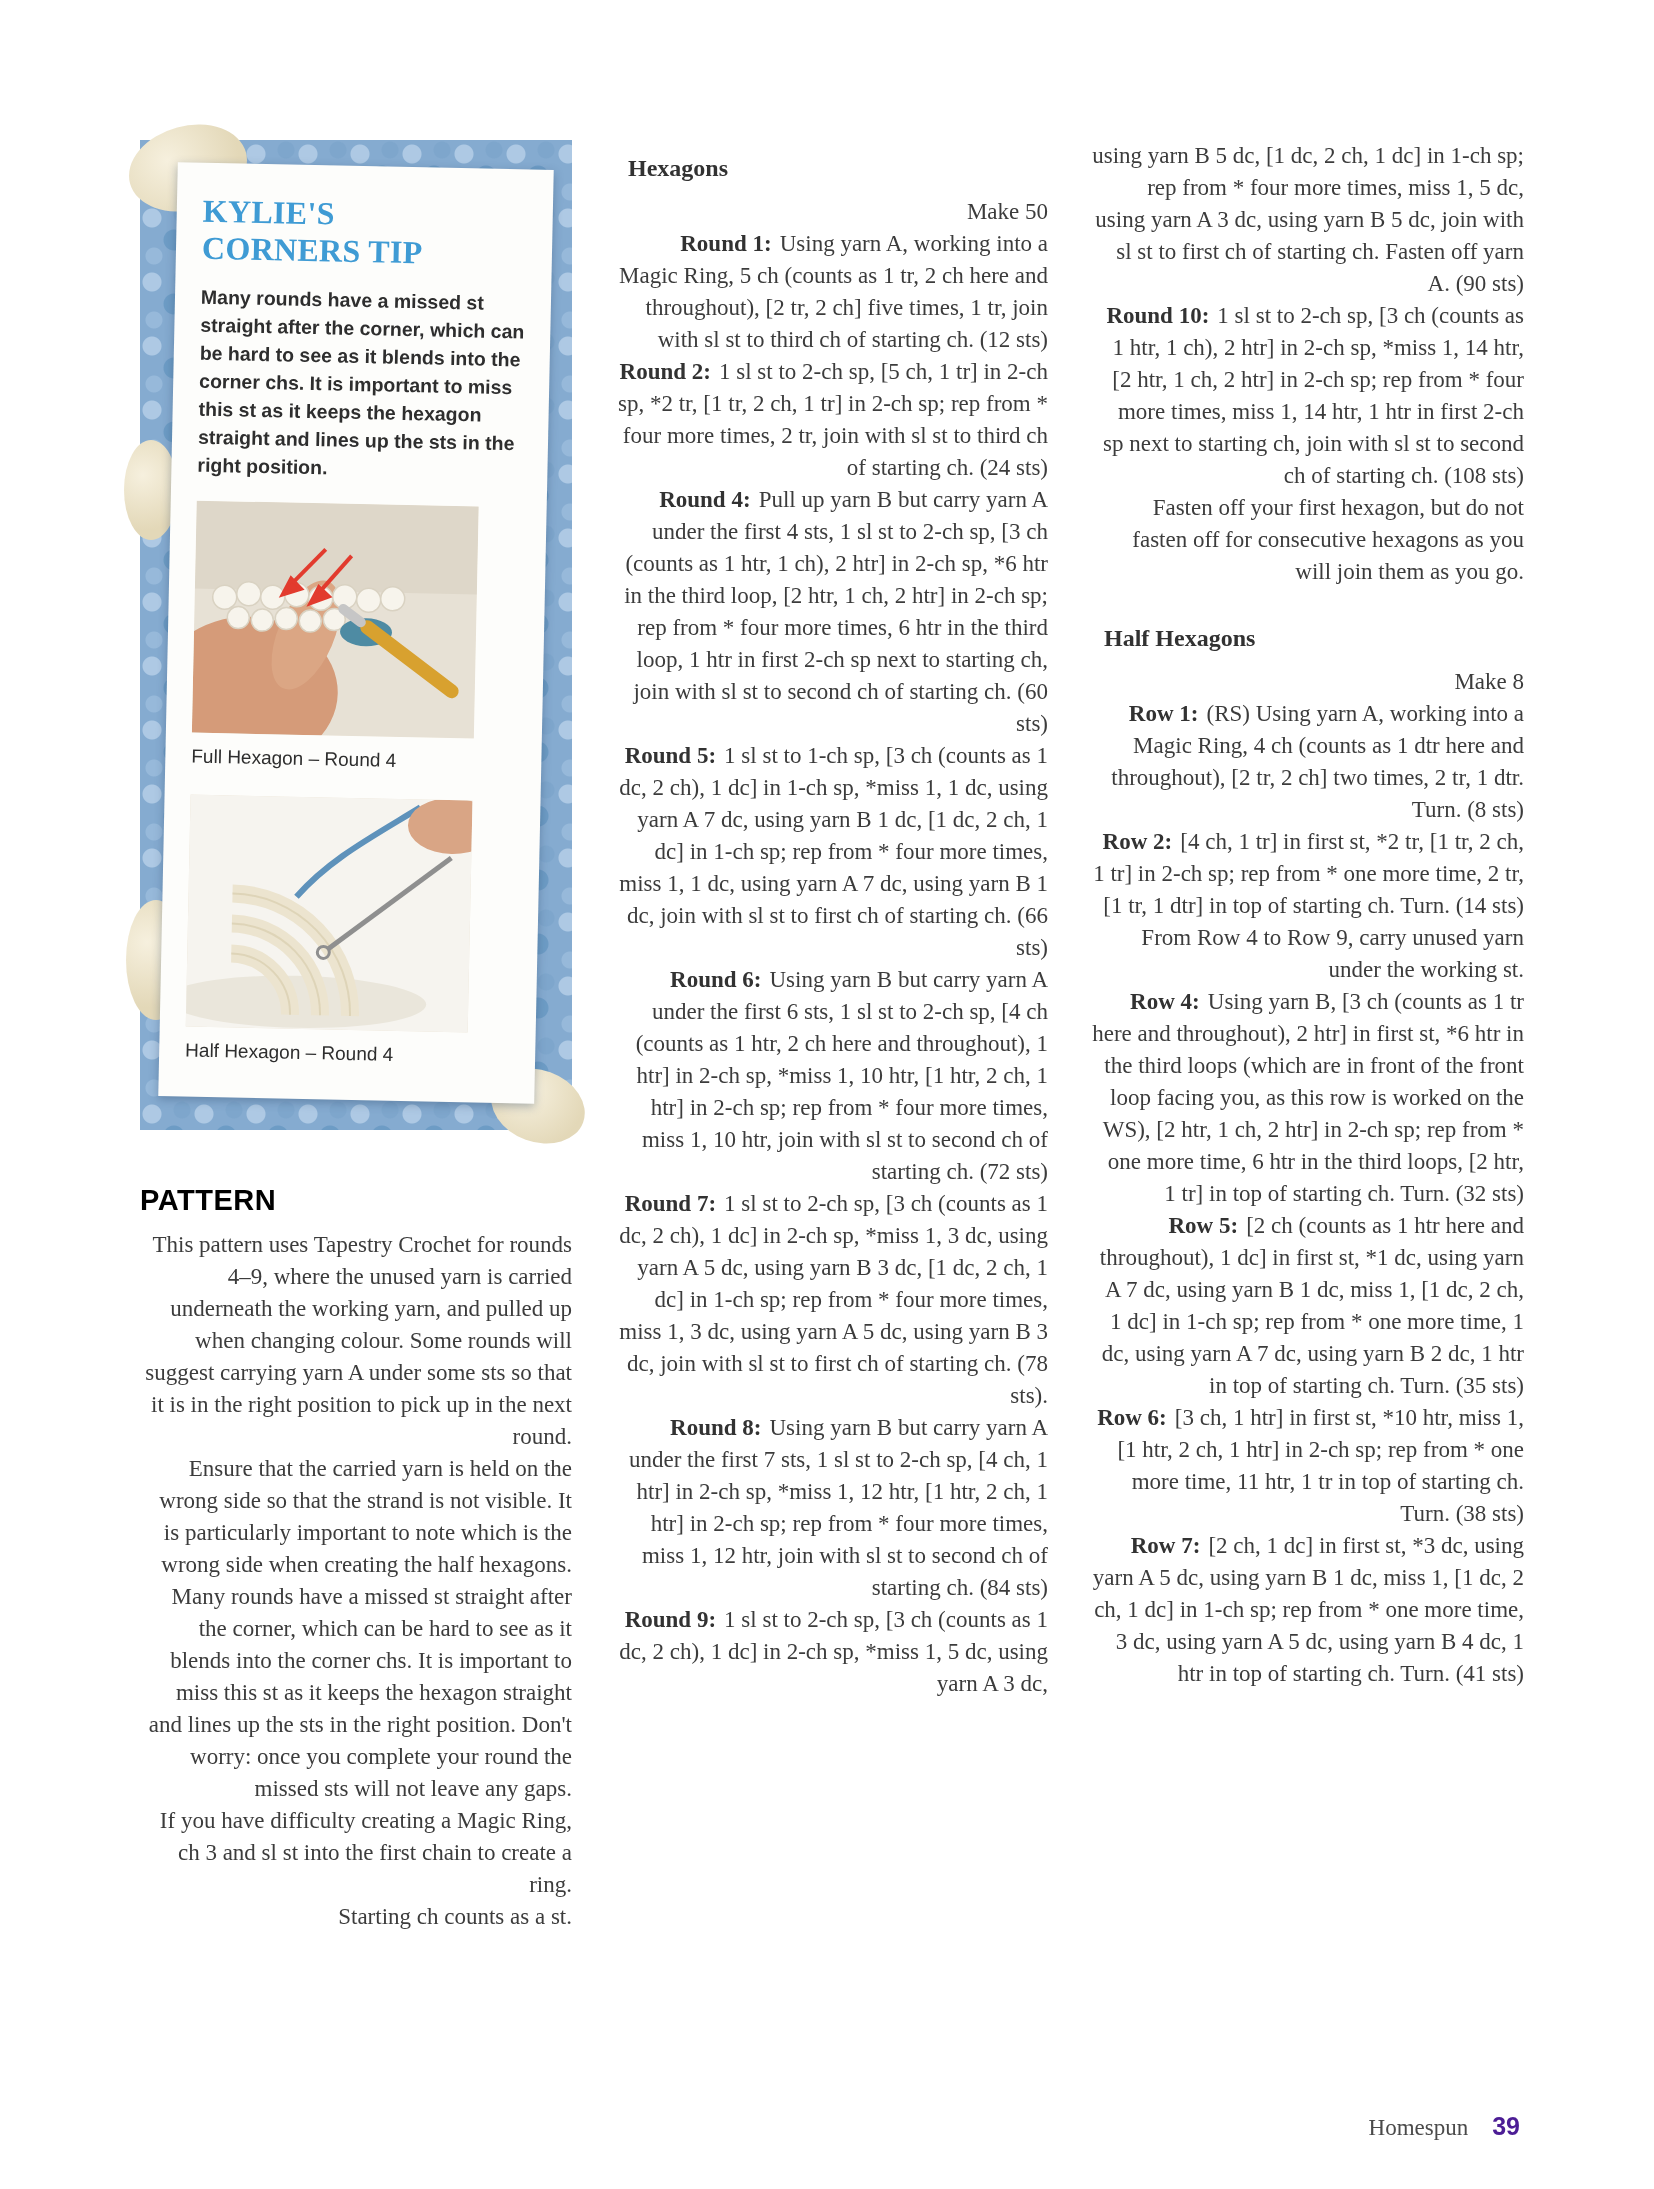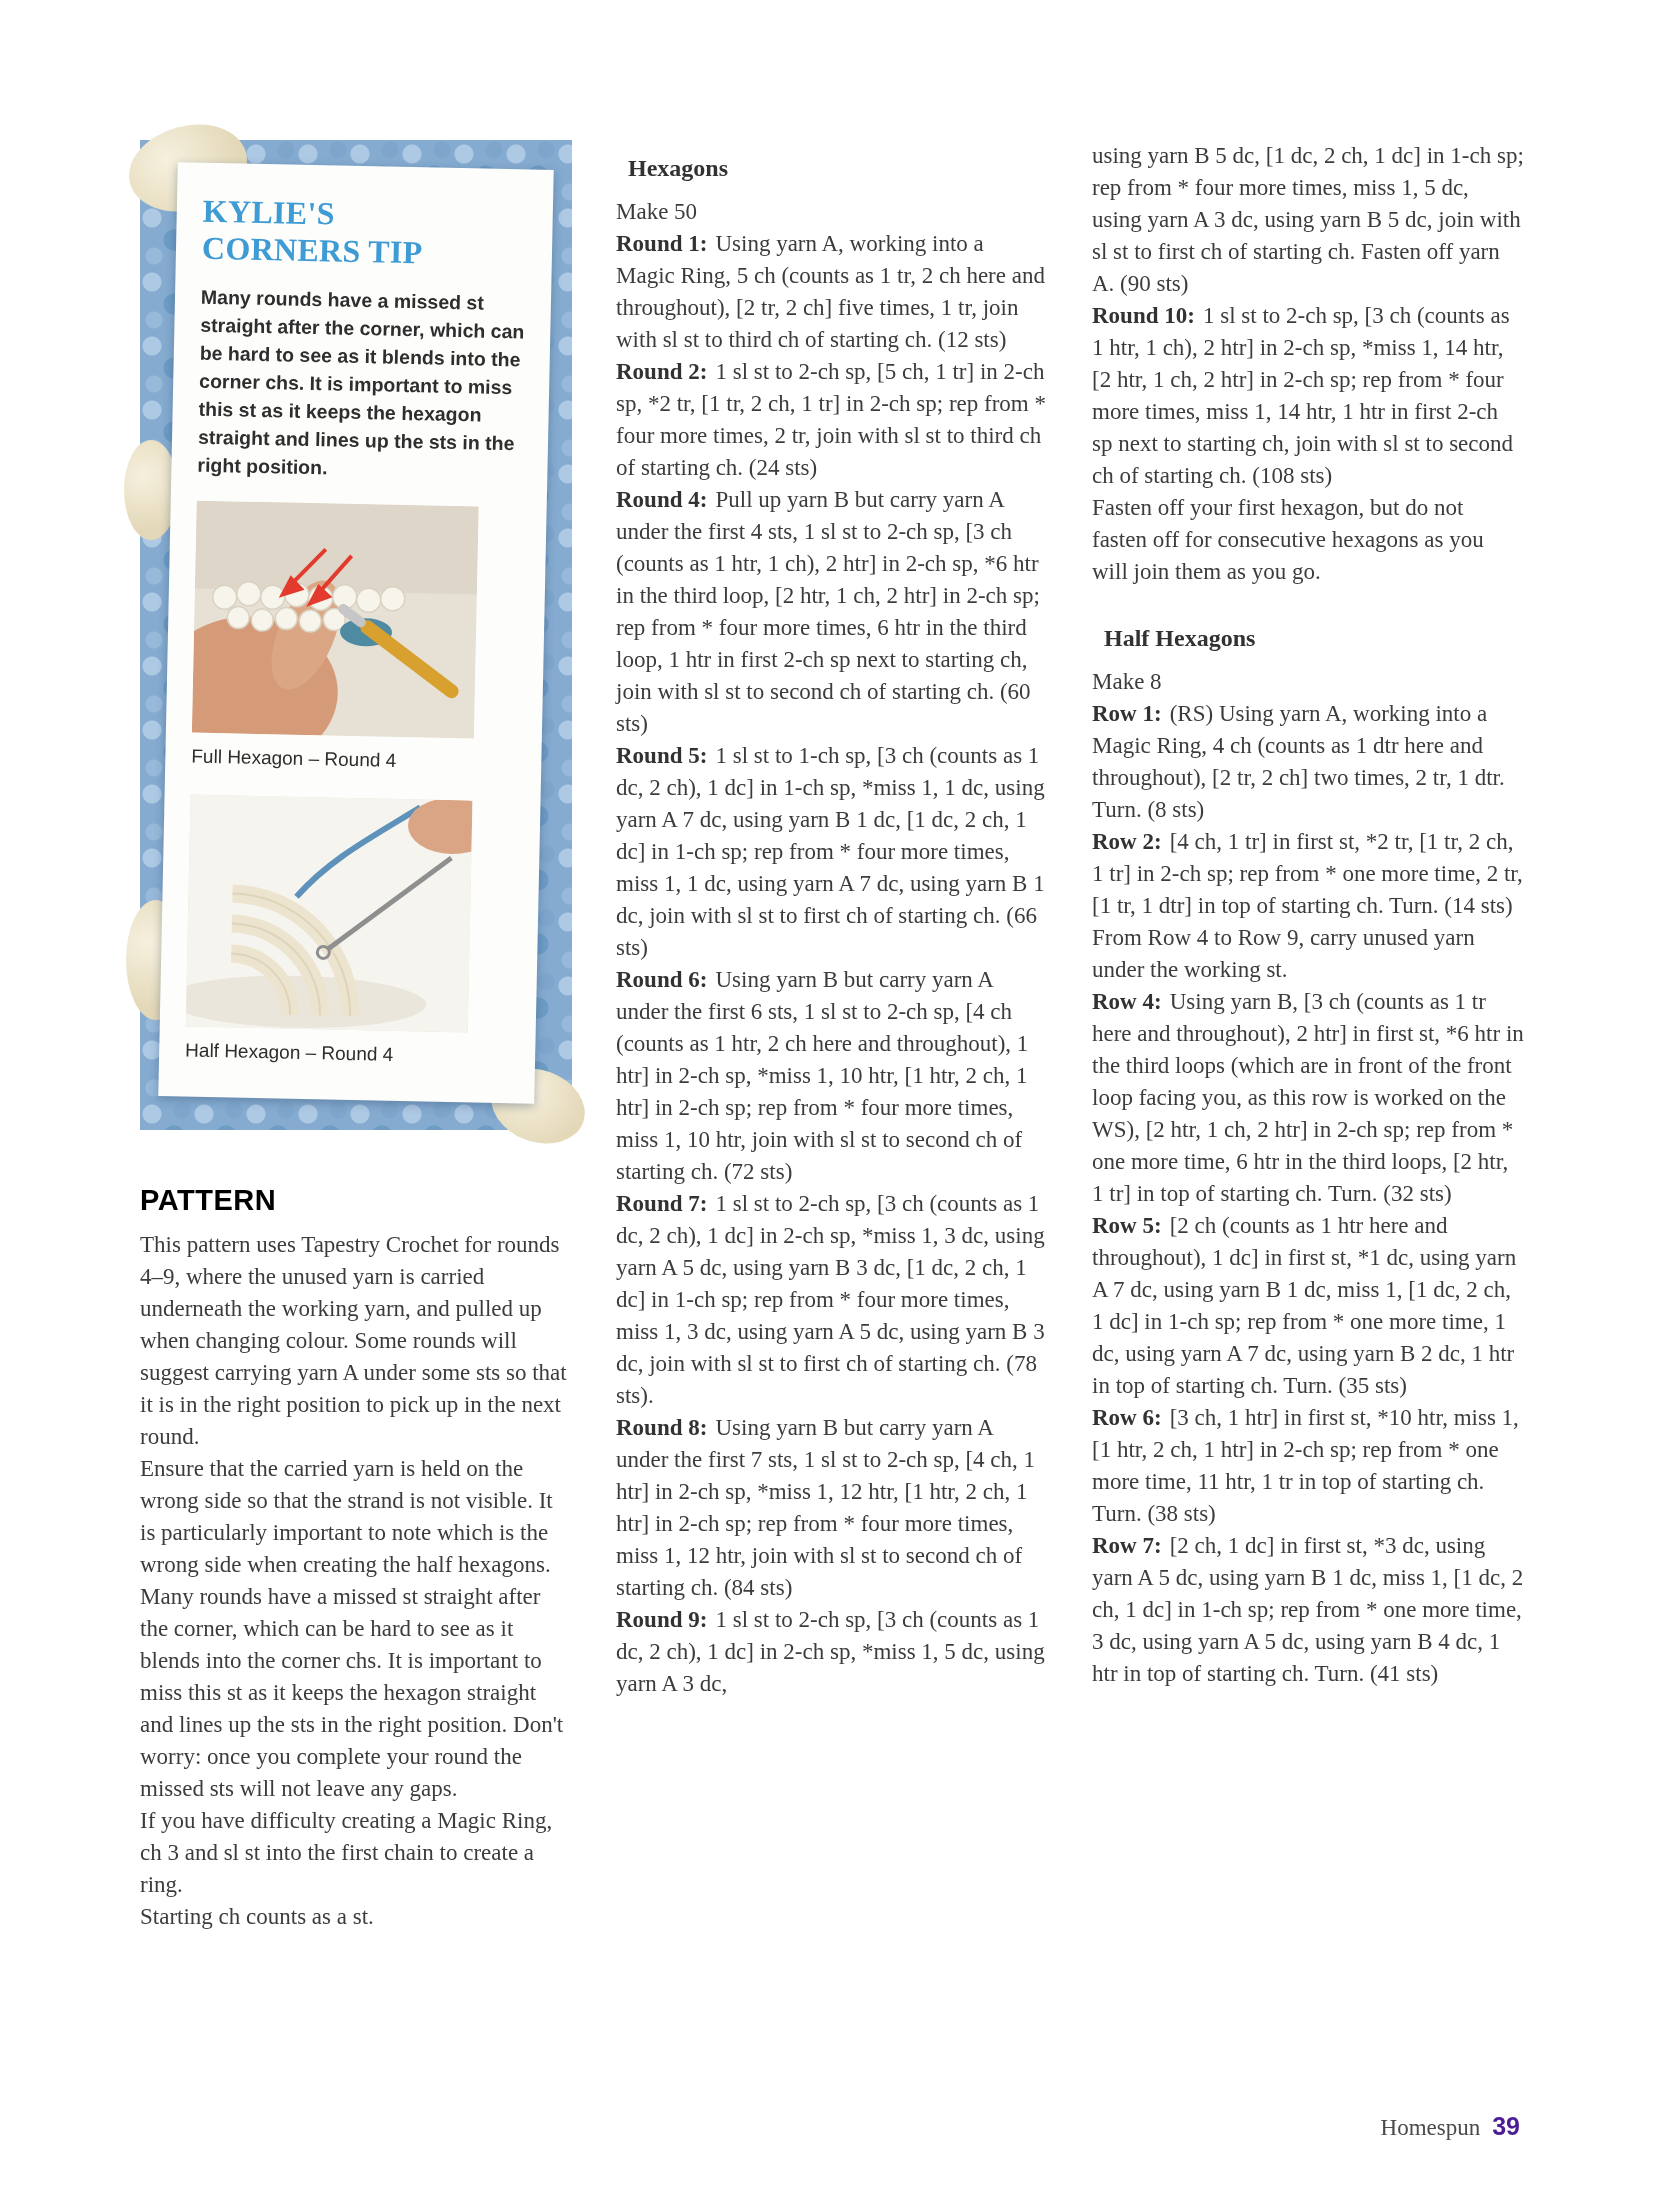--- a/index.html
+++ b/index.html
@@ -19,21 +19,21 @@
     top: 140px;
     display: flex;
     gap: 44px;
   }
   .col { width: 432px; }
 
   .body {
     font-size: 23px;
     line-height: 32px;
     margin: 0;
-    text-align: left;
+    text-align: right;
   }
   .body strong { font-weight: 700; margin-right: 0.35em; color: #323232; }
 
   .subhead {
     font-size: 24px;
     line-height: 32px;
     font-weight: 700;
     margin: 12px;
     color: #323232;
   }
@@ -119,21 +119,21 @@
     margin: 0 0 12px 0;
   }
 
   
   .page-footer {
     position: absolute;
     top: 2112px;
     right: 134px;
     display: flex;
     align-items: baseline;
-    gap: 12px;
+    gap: 24px;
   }
   .footer-mag {
     font-family: "Liberation Serif", serif;
     font-size: 23px;
     color: #4a4a4a;
   }
   .footer-num {
     font-family: Liberation Sans, sans-serif;
     font-size: 25px;
     font-weight: 700;

